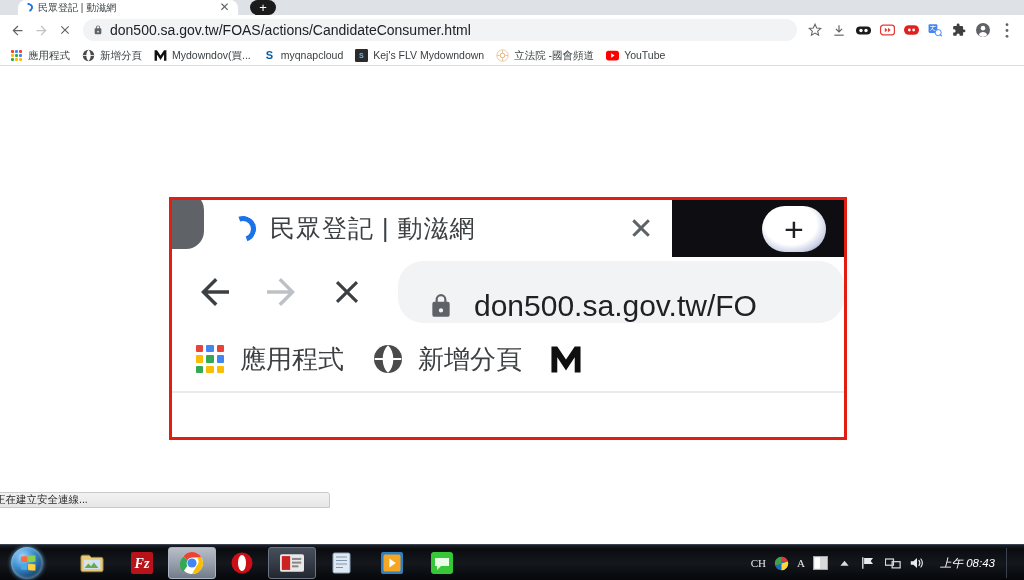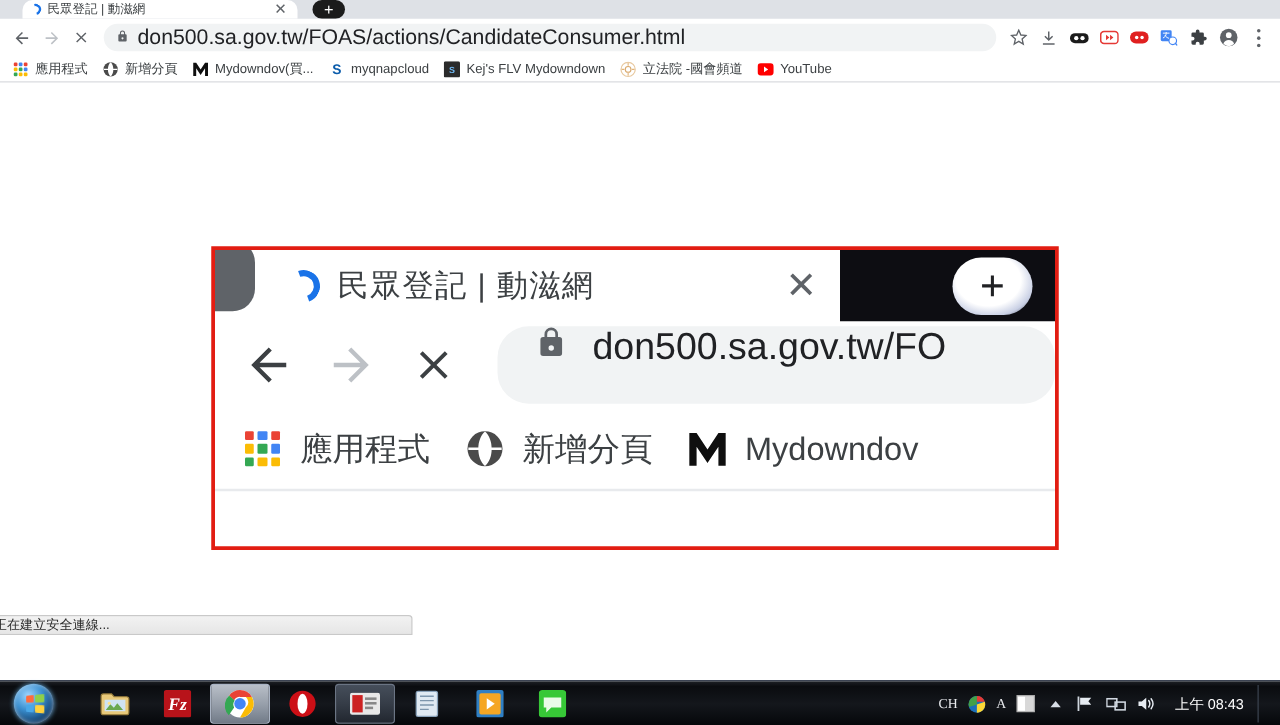--- a/index.html
+++ b/index.html
@@ -56,21 +56,21 @@
     color: #5f6368; flex: 0 0 22px;
   }
   .navbtn svg { display: block; }
   .navbtn.disabled { color: #bdc1c6; }
   .omnibox {
     flex: 1 1 auto; height: 22px; background: #f1f3f4; border-radius: 11px;
     display: flex; align-items: center; padding: 0 10px; gap: 7px;
     margin: 0 5px; min-width: 0;
   }
   .omnibox .url {
-    font-size: 17px; color: #202124; white-space: nowrap; overflow: hidden;
+    font-size: 14px; color: #202124; white-space: nowrap; overflow: hidden;
     text-overflow: ellipsis;
   }
   .tb-icon {
     width: 22px; height: 22px; flex: 0 0 22px;
     display: flex; align-items: center; justify-content: center;
   }
 
   
   .bookmarks {
     height: 21px; background: #ffffff; display: flex; align-items: center;
@@ -135,21 +135,21 @@
   .s-newtab span { font-size: 34px; color: #202124; line-height: 1; font-weight: 300; }
 
   
   .s-toolbar {
     height: 70px; display: flex; align-items: center; padding-left: 14px; gap: 8px;
     background: #ffffff;
   }
   .s-navbtn { width: 58px; height: 58px; display: flex; align-items: center; justify-content: center; flex: 0 0 58px; }
   .s-omnibox {
     flex: 1 1 auto; height: 62px; background: #f1f3f4; border-radius: 25px;
-    display: flex; align-items: flex-start; gap: 20px; padding-left: 30px; margin-left: 14px;
+    display: flex; align-items: flex-end; gap: 20px; padding-left: 30px; margin-left: 14px;
     min-width: 0; overflow: hidden;
   }
   .s-url { font-size: 30px; color: #202124; white-space: nowrap; }
 
   
   .s-bookmarks {
     height: 66px; display: flex; align-items: center; padding-left: 14px; gap: 0;
     background: #ffffff; border-bottom: 2px solid #e8eaed; overflow: hidden;
   }
   .s-bm { display: flex; align-items: center; gap: 14px; padding: 0 20px 0 8px; white-space: nowrap; }
@@ -202,21 +202,21 @@
   .task.active2 {
     background: linear-gradient(180deg, rgba(80,90,104,0.85), rgba(40,46,56,0.8));
     border-color: #6b7584;
   }
   .tray {
     position: absolute; right: 0; top: 0; height: 36px; display: flex; align-items: center;
     gap: 7px; padding-right: 12px;
   }
   .tray-txt { font-size: 11px; color: #e8eaed; font-family: "Liberation Serif", serif; }
   .tray-ico { width: 17px; height: 17px; display: flex; align-items: center; justify-content: center; }
-  .clock { font-size: 11.5px; color: #ffffff; margin-left: 8px; white-space: nowrap; }
+  .clock { font-size: 11.5px; color: #ffffff; margin-left: 8px; white-space: nowrap; font-style: italic; }
   .tray-edge { width: 6px; height: 30px; border-left: 1px solid #3a424e; margin-left: 4px; }
 </style>
 </head>
 <body>
 
 <div class="browser">
 
   <div class="tabstrip">
     <div class="tab">
       <div class="tab-spinner"></div>
@@ -465,21 +465,20 @@
             </span>
             <span class="s-bm-label">新增分頁</span>
           </div>
 
           <div class="s-bm">
             <span class="s-bm-ico">
               <svg width="34" height="31" viewBox="0 0 22 20">
                   <path d="M1 19V1h4l6 9 6-9h4v18h-4V8.5l-6 9-6-9V19H1z" fill="#0f0f0f"></path>
                 </svg>
             </span>
-            <span class="s-bm-label">Mydowndov</span>
           </div>
         </div>
 
         <div class="s-blank"></div>
       </div>
     </div>
 
   </div>
 
   <div class="status-bubble">

